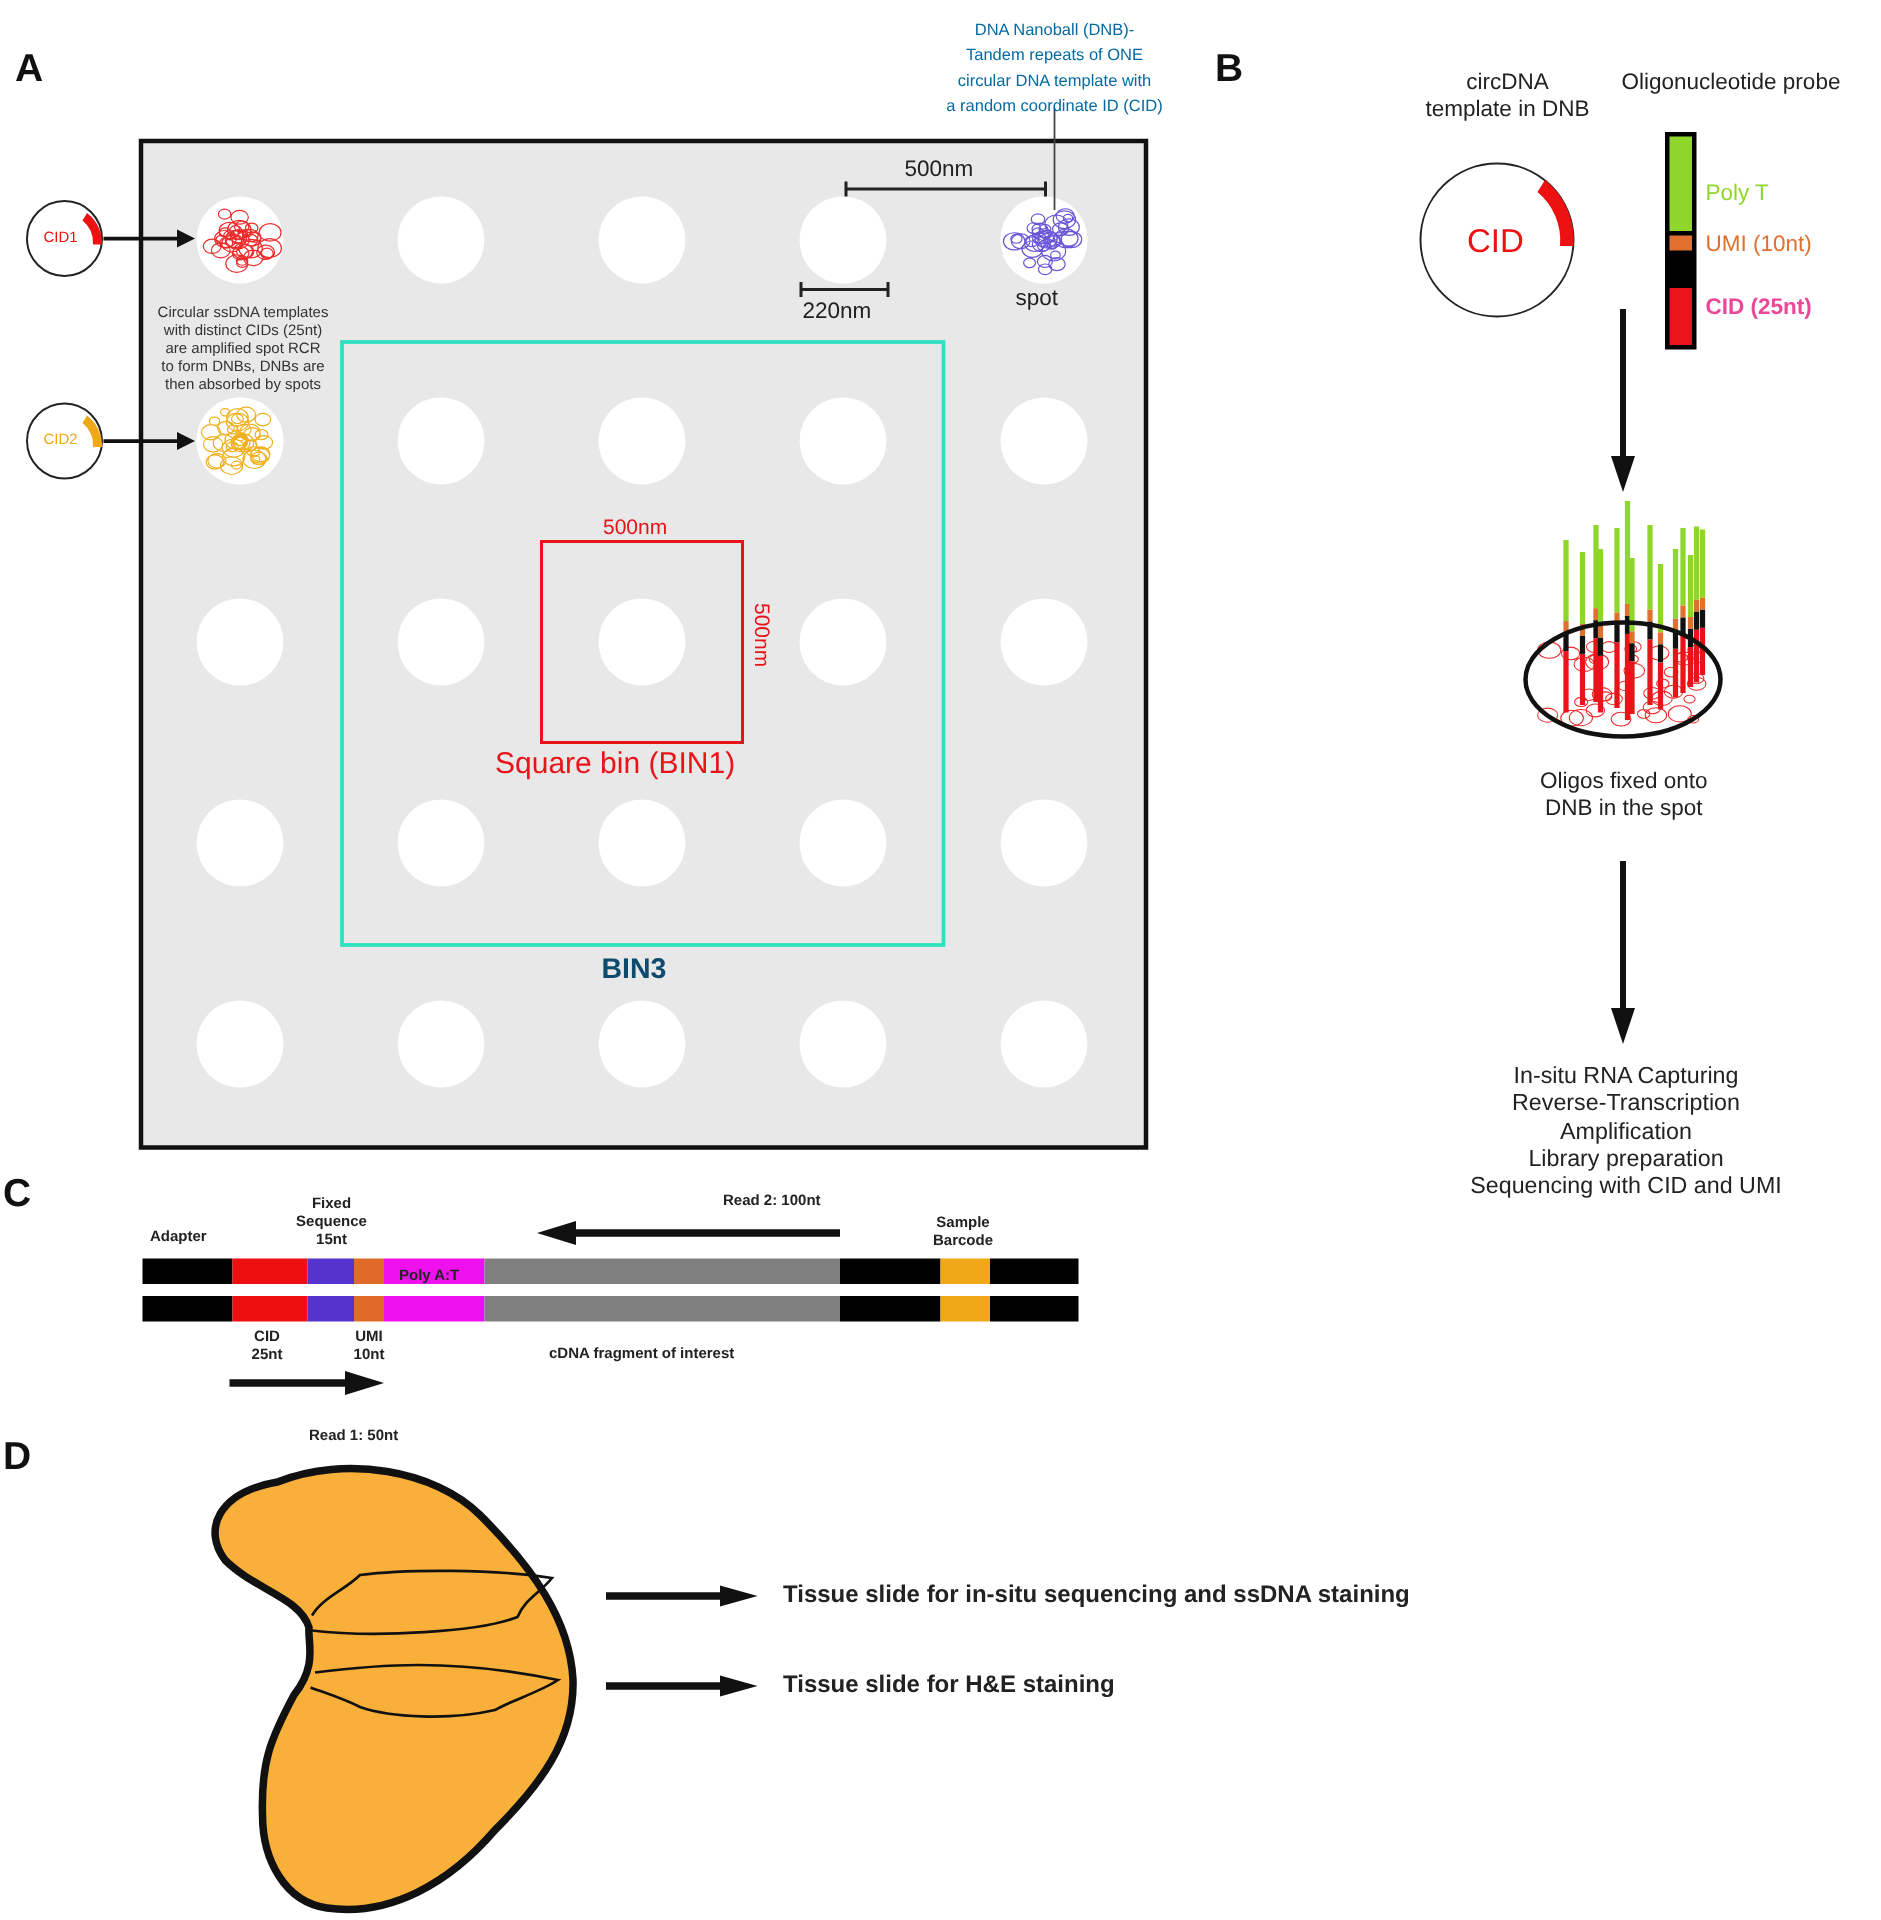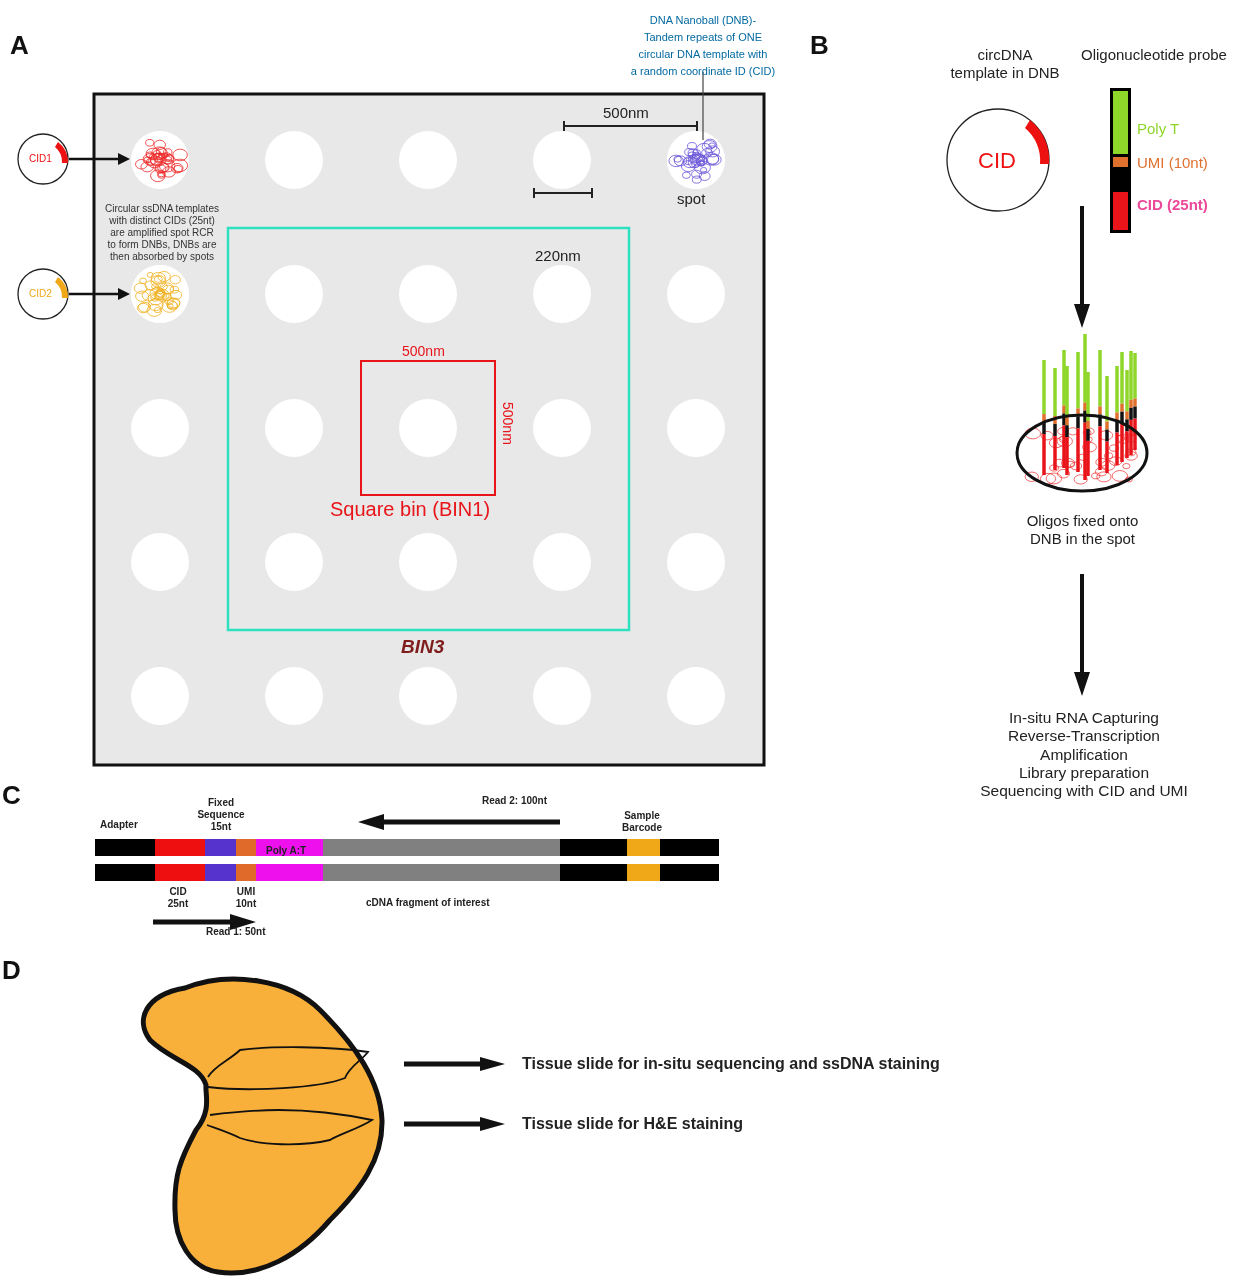--- a/index.html
+++ b/index.html
@@ -221,26 +221,26 @@
 <div class="abs" style="left:29px;top:153px;font-size:10px;color:#ee1111;">CID1</div>
 <div class="abs" style="left:29px;top:288px;font-size:10px;color:#f0a818;">CID2</div>
 <div class="abs ctr note" style="left:88px;top:203px;width:148px;font-size:10px;line-height:12px;">
   <div>Circular ssDNA templates</div>
   <div>with distinct CIDs (25nt)</div>
   <div>are amplified spot RCR</div>
   <div>to form DNBs, DNBs are</div>
   <div>then absorbed by spots</div>
 </div>
 <div class="abs" style="left:603px;top:104px;font-size:15px;color:#222;">500nm</div>
-<div class="abs" style="left:535px;top:199px;font-size:15px;color:#222;margin-top:48px;">220nm</div>
+<div class="abs" style="left:535px;top:199px;font-size:15px;color:#222;">220nm</div>
 <div class="abs" style="left:677px;top:190px;font-size:15px;color:#222;">spot</div>
 <div class="abs" style="left:402px;top:343px;font-size:14px;color:#e8141a;">500nm</div>
 <div class="abs" style="left:484px;top:402px;font-size:14px;color:#e8141a;transform:rotate(90deg);transform-origin:left top;left:516px;">500nm</div>
 <div class="abs" style="left:330px;top:498px;font-size:20px;font-weight:normal;color:#e8141a;">Square bin (BIN1)</div>
-<div class="abs" style="left:401px;top:636px;font-size:19px;font-weight:bold;color:#7f1d1d;font-style:italic;">BIN3</div>
+<div class="abs" style="left:401px;top:636px;font-size:19px;font-weight:bold;color:#0c4a6e;">BIN3</div>
 
 <div class="panel-letter" style="left:810px;top:30px;">B</div>
 <div class="abs ctr" style="left:930px;top:46px;width:150px;font-size:15px;line-height:18px;color:#222;">
   <div>circDNA</div>
   <div>template in DNB</div>
 </div>
 <div class="abs" style="left:978px;top:148px;font-size:22px;color:#ee1111;">CID</div>
 <div class="abs" style="left:1081px;top:46px;font-size:15px;color:#222;">Oligonucleotide probe</div>
 <div class="abs" style="left:1137px;top:120px;font-size:15px;font-weight:normal;color:#8fd62a;">Poly T</div>
 <div class="abs" style="left:1137px;top:154px;font-size:15px;font-weight:normal;color:#e0702e;">UMI (10nt)</div>
@@ -272,17 +272,17 @@
 </div>
 <div class="abs lbl-sm" style="left:160px;top:886px;width:36px;">
   <div>CID</div>
   <div>25nt</div>
 </div>
 <div class="abs lbl-sm" style="left:228px;top:886px;width:36px;">
   <div>UMI</div>
   <div>10nt</div>
 </div>
 <div class="abs lbl-sm" style="left:366px;top:897px;">cDNA fragment of interest</div>
-<div class="abs lbl-sm" style="left:170px;top:926px;padding-left:36px;">Read 1: 50nt</div>
+<div class="abs lbl-sm" style="left:170px;top:952px;padding-left:36px;">Read 1: 50nt</div>
 
 <div class="panel-letter" style="left:2px;top:955px;">D</div>
 <div class="abs" style="left:522px;top:1055px;font-size:16px;font-weight:bold;color:#222;">Tissue slide for in-situ sequencing and ssDNA staining</div>
 <div class="abs" style="left:522px;top:1115px;font-size:16px;font-weight:bold;color:#222;">Tissue slide for H&amp;E staining</div>
 
 </body></html>

